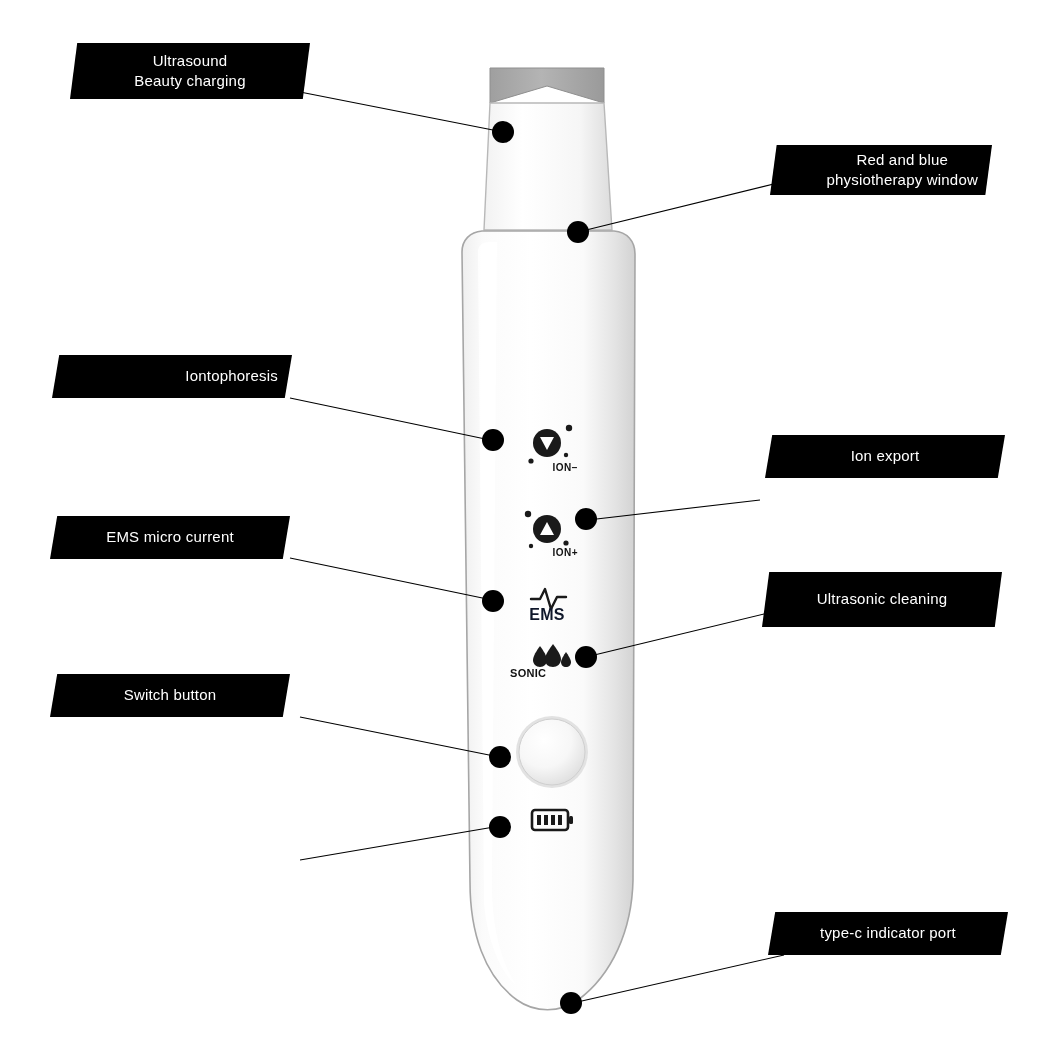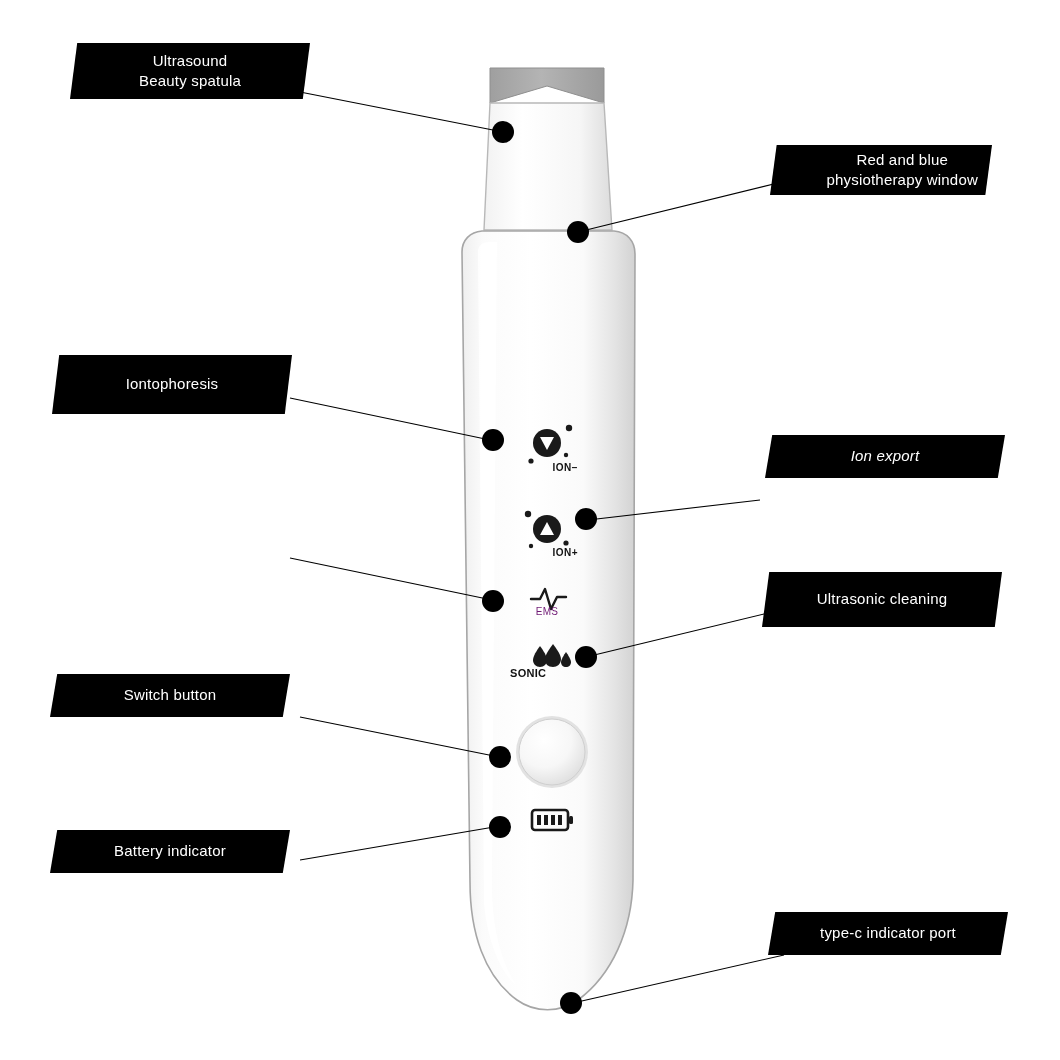--- a/index.html
+++ b/index.html
@@ -152,51 +152,51 @@
       <circle cx="493" cy="601" r="11"></circle>
       <circle cx="586" cy="657" r="11"></circle>
       <circle cx="500" cy="757" r="11"></circle>
       <circle cx="500" cy="827" r="11"></circle>
       <circle cx="571" cy="1003" r="11"></circle>
     </g>
   </svg>
 
   <div style="position:absolute; left:516px; top:462px; width:62px; text-align:right; font-size:10px; font-weight:bold; color:#111; letter-spacing:0.5px;">ION−</div>
   <div style="position:absolute; left:516px; top:547px; width:62px; text-align:right; font-size:10px; font-weight:bold; color:#111; letter-spacing:0.5px;">ION+</div>
-  <div style="position:absolute; left:516px; top:606px; width:62px; text-align:center; font-size:10px; font-weight:normal; color:#701a75; letter-spacing:0.3px;">EMS</div>
+  <div style="position:absolute; left:516px; top:606px; width:62px; text-align:center; font-size:16px; font-weight:bold; color:#0f172a; letter-spacing:0.3px;">EMS</div>
   <div style="position:absolute; left:510px; top:667px; width:76px; text-align:left; font-size:11px; font-weight:bold; color:#111; letter-spacing:0.3px;">SONIC</div>
 
   <div class="callout skew-left" style="left:70px; top:43px; width:240px; height:56px;">
     <span class="label-text">Ultrasound
-Beauty spatula</span>
+Beauty charging</span>
   </div>
 
   <div class="callout skew-left" style="left:770px; top:145px; width:222px; height:50px;justify-content:flex-end;">
     <span class="label-text">Red and blue
 physiotherapy window</span>
   </div>
 
-  <div class="callout skew-left" style="left:52px; top:355px; width:240px; height:59px;">
+  <div class="callout skew-left" style="left:52px; top:355px; width:240px; height:43px;justify-content:flex-end;">
     <span class="label-text">Iontophoresis</span>
   </div>
 
-  <div class="callout skew-left" style="left:765px; top:435px; width:240px; height:43px;font-style:italic;">
+  <div class="callout skew-left" style="left:765px; top:435px; width:240px; height:43px;">
     <span class="label-text">Ion export</span>
   </div>
 
+  <div class="callout skew-left" style="left:50px; top:516px; width:240px; height:43px;">
+    <span class="label-text">EMS micro current</span>
+  </div>
 
   <div class="callout skew-left" style="left:762px; top:572px; width:240px; height:55px;">
     <span class="label-text">Ultrasonic cleaning</span>
   </div>
 
   <div class="callout skew-left" style="left:50px; top:674px; width:240px; height:43px;">
     <span class="label-text">Switch button</span>
   </div>
 
-  <div class="callout skew-left" style="left:50px; top:830px; width:240px; height:43px;">
-    <span class="label-text">Battery indicator</span>
-  </div>
 
   <div class="callout skew-left" style="left:768px; top:912px; width:240px; height:43px;">
     <span class="label-text">type-c indicator port</span>
   </div>
 
 </div>
 
 </body></html>

